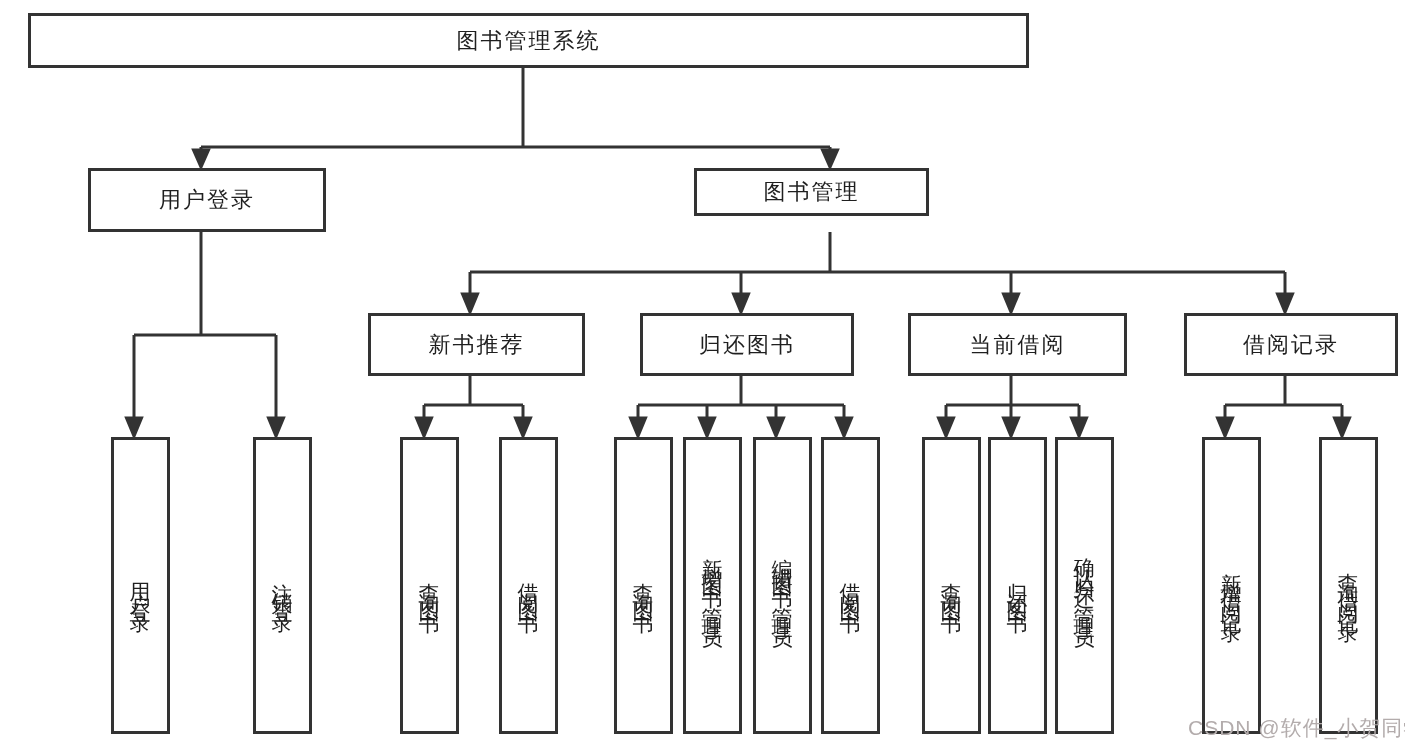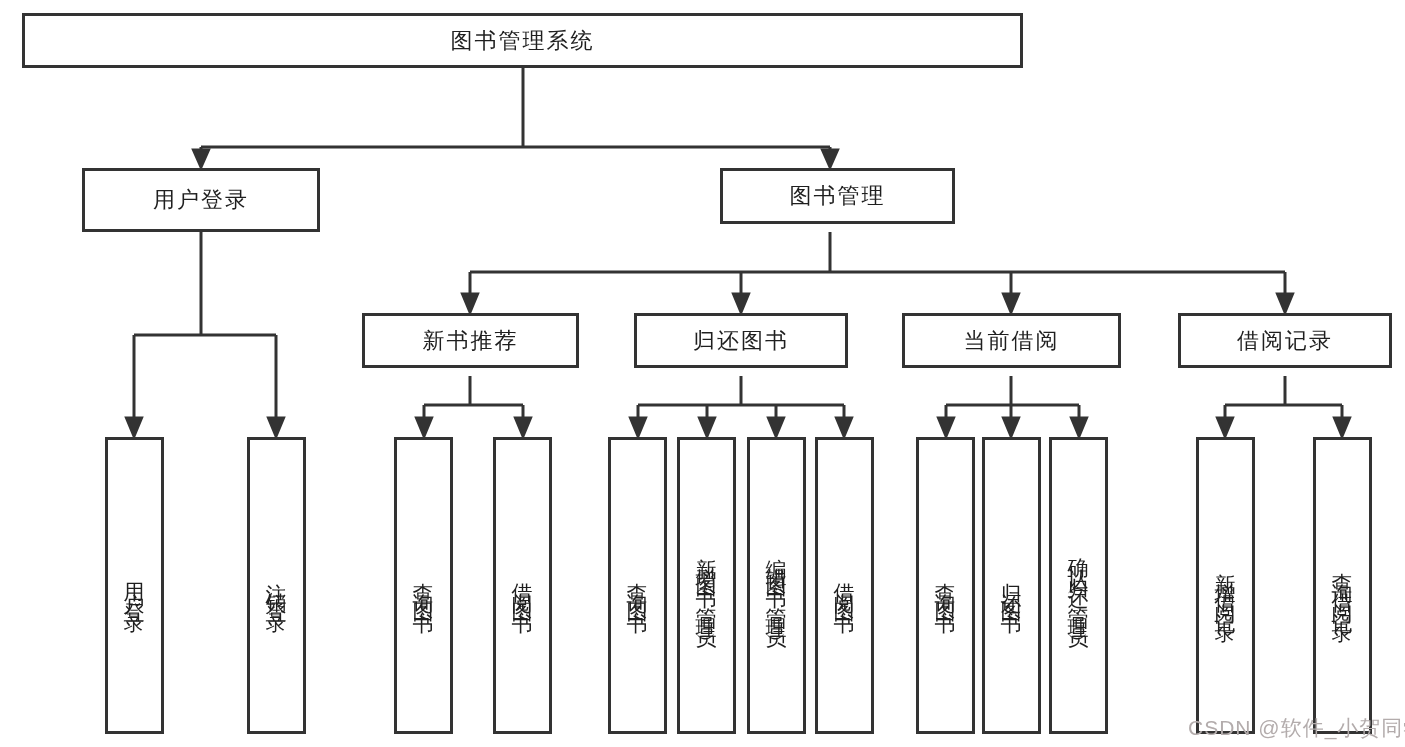--- a/index.html
+++ b/index.html
@@ -18,31 +18,32 @@
     width: 1405px; height: 747px;
   }
   .box {
     position: absolute;
     background: #ffffff;
     border: 3px solid #333333;
     box-sizing: border-box;
     display: flex;
     align-items: center;
     justify-content: center;
+    margin-left: 6px;
   }
   .h-label {
     font-size: 22px;
     letter-spacing: 2px;
     white-space: nowrap;
     color: #1f1f1f;
   }
   .root-box   { left: 22px;  top: 13px;  width: 1001px; height: 55px; }
   .l2-login   { left: 82px;  top: 168px; width: 238px;  height: 64px; }
-  .l2-mgmt    { left: 720px; top: 168px; width: 235px;  height: 56px; }
-  .l3 { top: 313px; height: 55px; }
+  .l2-mgmt    { left: 688px; top: 168px; width: 235px;  height: 48px; }
+  .l3 { top: 313px; height: 63px; }
   .l3-recommend { left: 362px;  width: 217px; }
   .l3-borrow    { left: 634px;  width: 214px; }
   .l3-current   { left: 902px;  width: 219px; }
   .l3-records   { left: 1178px; width: 214px; }
   .leaf {
     top: 437px;
     height: 297px;
     width: 59px;
   }
   .v-label {

